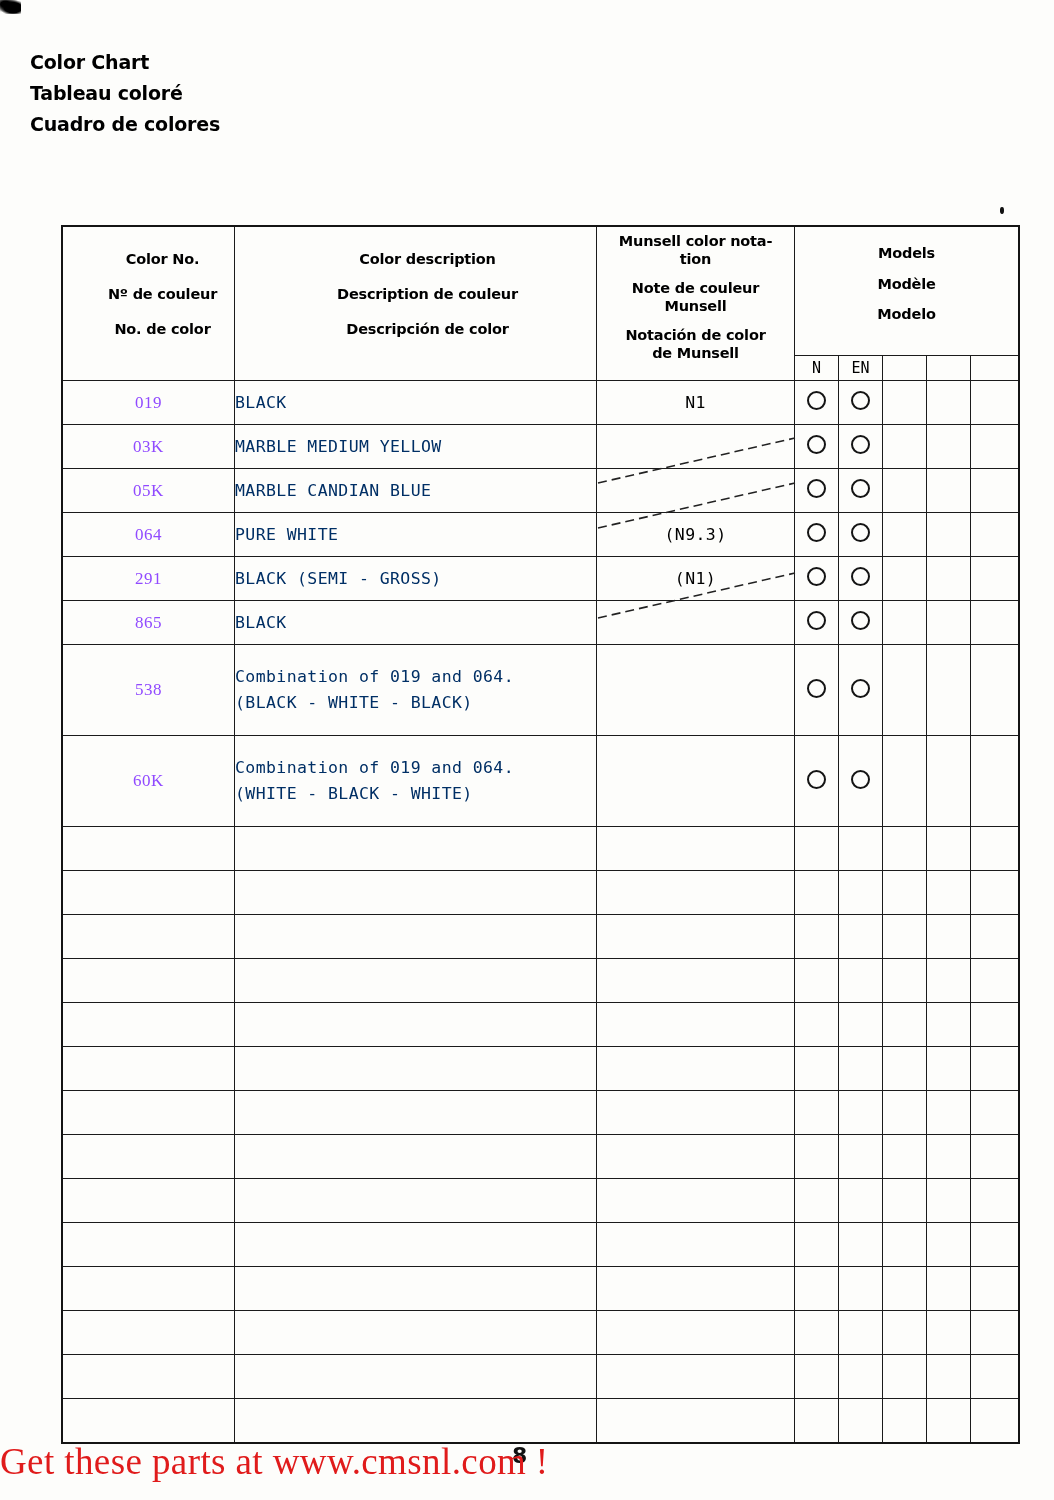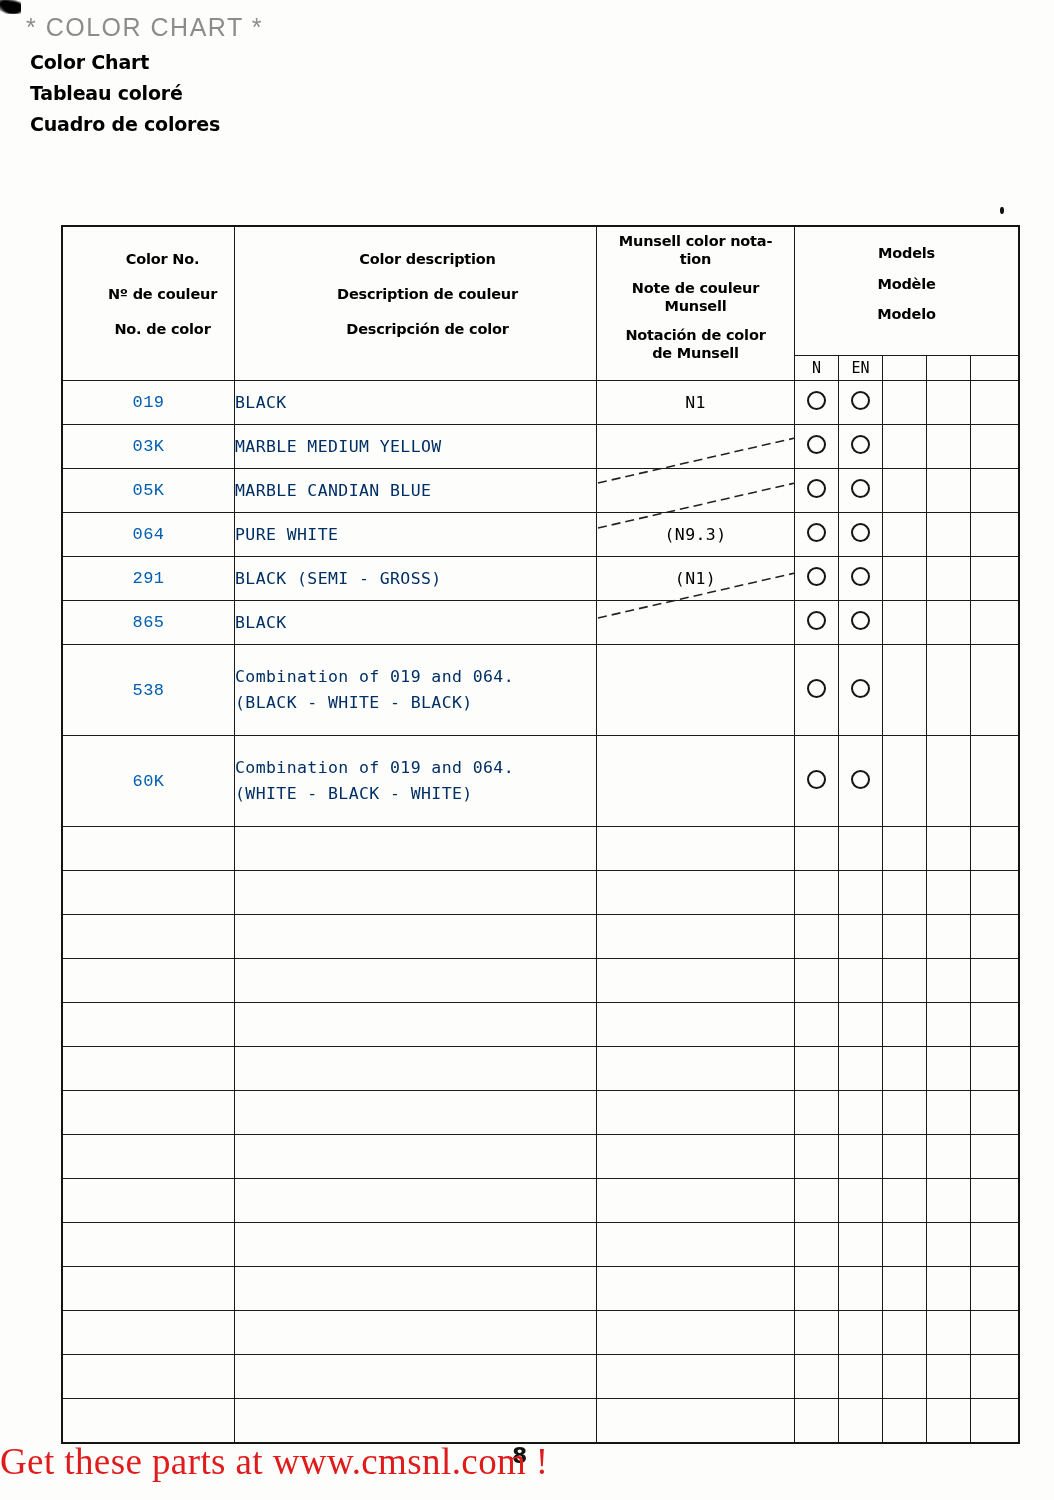--- a/index.html
+++ b/index.html
@@ -133,23 +133,23 @@
     filter: blur(0.2px) contrast(1.5);
   }
 
   
   .row-data td { height: 43px; }
   .row-tall td { height: 90px; }
   .row-blank td { height: 43px; }
 
   .cell-no {
     text-align: center;
-    font-family: Liberation Mono, monospace;
+    font-family: Liberation Serif, serif;
     font-size: 17px;
-    color: #0369a1;
+    color: #8b5cf6;
     letter-spacing: 0.5px;
     filter: blur(0.18px) contrast(1.5);
   }
   .cell-desc {
     padding-left: 14px;
     font-family: "DejaVu Sans Mono", monospace;
     font-size: 16.5px;
     color: #0c4a6e;
     letter-spacing: 0.4px;
     filter: blur(0.18px) contrast(1.5);
@@ -211,21 +211,20 @@
     color: #e01b1b;
     letter-spacing: 0.4px;
     white-space: nowrap;
   }
 </style>
 </head>
 <body>
 
 <div id="page">
 
-  <div id="title-main">* COLOR CHART *</div>
   <div class="subtitle" id="sub-en">Color Chart</div>
   <div class="subtitle" id="sub-fr">Tableau coloré</div>
   <div class="subtitle" id="sub-es">Cuadro de colores</div>
 
   <div id="smudge-top"></div>
   <div class="speck" id="speck-right"></div>
 
 
   <table id="chart-table">
     <colgroup>

